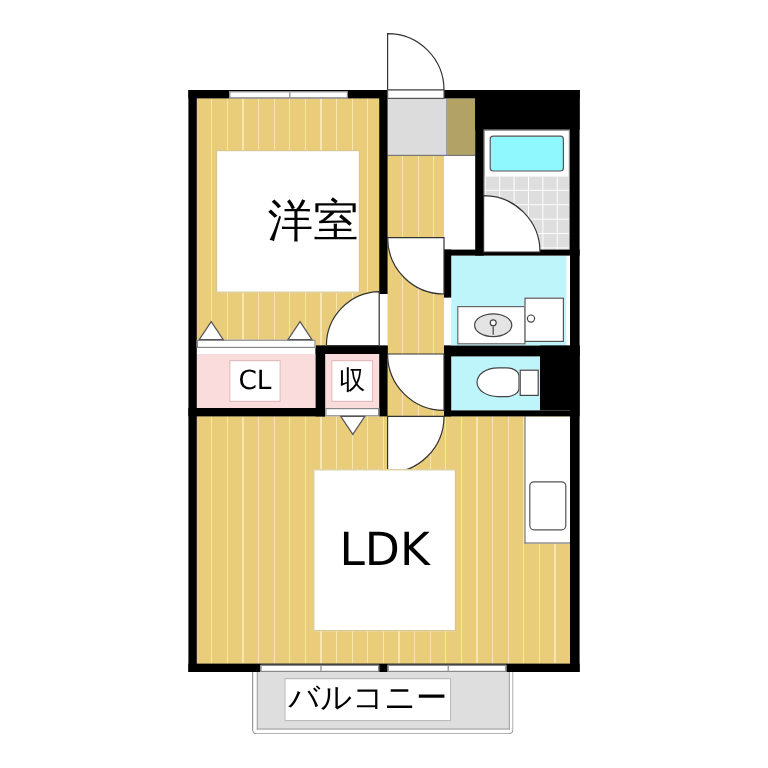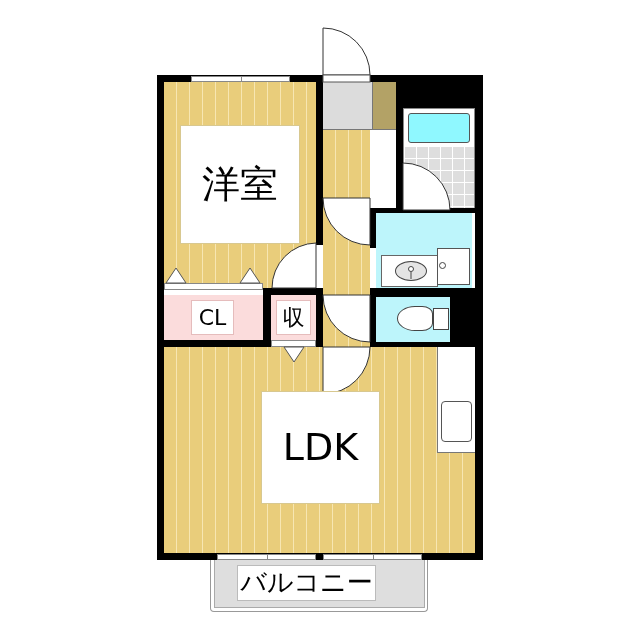--- a/index.html
+++ b/index.html
@@ -103,25 +103,25 @@
   <path d="M323,347 L370,347 A47,47 0 0 1 323,394 Z" fill="#fff" stroke="#333" stroke-width="1"></path>
 
   <polygon points="166,283 176,268 186,283" fill="#fff" stroke="#555" stroke-width="1"></polygon>
   <polygon points="240,283 250,268 260,283" fill="#fff" stroke="#555" stroke-width="1"></polygon>
   <polygon points="284,347 294,362 304,347" fill="#fff" stroke="#555" stroke-width="1"></polygon>
 
   <circle cx="411" cy="269" r="2.5" fill="#fff" stroke="#444"></circle>
   <line x1="411" y1="272" x2="411" y2="279" stroke="#444" stroke-width="1"></line>
 </svg>
 
-<div class="label-box" style="left:180px;top:125px;width:120px;height:119px;font-size:38px;">
+<div class="label-box" style="left:180px;top:125px;width:120px;height:119px;font-size:38px;align-items:flex-end;">
   <span>洋室</span>
 </div>
 
-<div class="label-box" style="left:261px;top:391px;width:119px;height:113px;font-size:38px;">
+<div class="label-box" style="left:261px;top:391px;width:119px;height:135px;font-size:38px;">
   <span>LDK</span>
 </div>
 
 <div class="label-box" style="left:191px;top:300px;width:43px;height:35px;font-size:22px;border-color:#e5bcbc;">
   <span>CL</span>
 </div>
 
 <div class="label-box" style="left:276px;top:300px;width:35px;height:35px;font-size:22px;border-color:#e5bcbc;">
   <span>収</span>
 </div>

